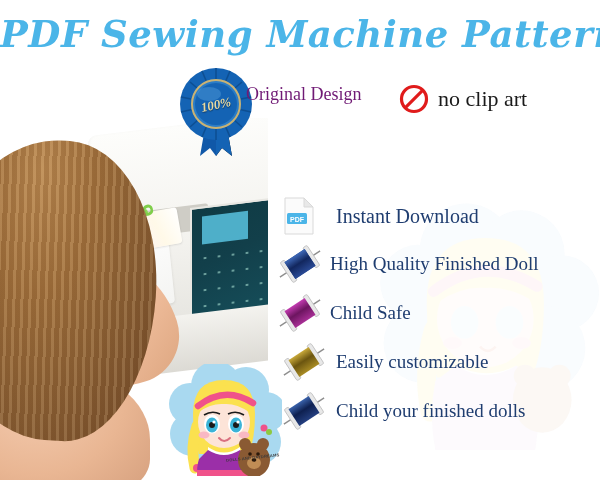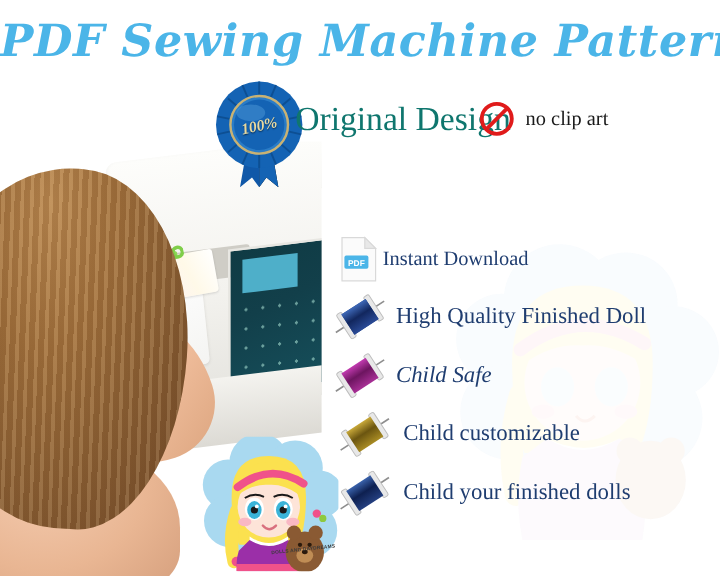--- a/index.html
+++ b/index.html
@@ -117,34 +117,34 @@
   }
 
   
   .row{position:absolute;display:flex;align-items:center;}
   .row .lbl{
     font-family:"Liberation Serif", serif;
     white-space:nowrap;
   }
 
   .r-orig{left:246px;top:84px;}
-  .r-orig .lbl{font-size:28px;color:#0f766e;}
+  .r-orig .lbl{font-size:18px;color:#701a75;}
   .noclip-wrap{position:absolute;left:399px;top:84px;display:flex;align-items:center;}
-  .noclip-wrap .lbl{font-size:17px;color:#1a1a1a;margin-left:9px;}
+  .noclip-wrap .lbl{font-size:22px;color:#1a1a1a;margin-left:9px;}
 
   .r-photo{left:276px;top:142px;}
   .r-photo .lbl{font-size:20px;color:#1a1a1a;margin-left:10px;}
 
   .r-pdf{left:282px;top:196px;}
-  .r-pdf .lbl{font-size:17px;color:#1f3d70;margin-left:3px;}
+  .r-pdf .lbl{font-size:20px;color:#1f3d70;margin-left:20px;}
 
   .r-hq{left:278px;top:245px;justify-content:flex-end;}
   .r-hq .lbl{font-size:19px;color:#1f3d70;margin-left:8px;}
 
-  .r-cs{left:278px;top:294px;font-style:italic;}
+  .r-cs{left:278px;top:294px;}
   .r-cs .lbl{font-size:19px;color:#1f3d70;margin-left:8px;}
 
   .r-ec{left:282px;top:343px;}
   .r-ec .lbl{font-size:19px;color:#1f3d70;margin-left:10px;}
 
   .r-sell{left:282px;top:392px;}
   .r-sell .lbl{font-size:19px;color:#1f3d70;margin-left:10px;}
 
   
   .noclip{width:30px;height:30px;}
@@ -348,21 +348,21 @@
         <rect x="10" y="9" width="24" height="20" fill="url(#g-gold)"></rect>
       </g>
       <defs>
         <linearGradient id="g-gold" x1="0" y1="0" x2="0" y2="1">
           <stop offset="0%" stop-color="#c9a93a"></stop>
             <stop offset="45%" stop-color="#6b5510"></stop>
             <stop offset="100%" stop-color="#a98c24"></stop>
         </linearGradient>
       </defs>
     </svg>
-    <span class="lbl">Child customizable</span>
+    <span class="lbl">Easily customizable</span>
   </div>
 
   <div class="row r-sell">
     <svg class="spool" viewBox="0 0 44 38">
       <g transform="rotate(-33 22 19)">
         <line x1="-2" y1="19" x2="46" y2="19" stroke="#8e8e8e" stroke-width="1.4"></line>
         <rect x="6" y="7" width="5" height="24" rx="1.5" fill="#e8e8e8" stroke="#bdbdbd" stroke-width=".8"></rect>
         <rect x="33" y="7" width="5" height="24" rx="1.5" fill="#e8e8e8" stroke="#bdbdbd" stroke-width=".8"></rect>
         <rect x="10" y="9" width="24" height="20" fill="url(#g-navy)"></rect>
       </g>

